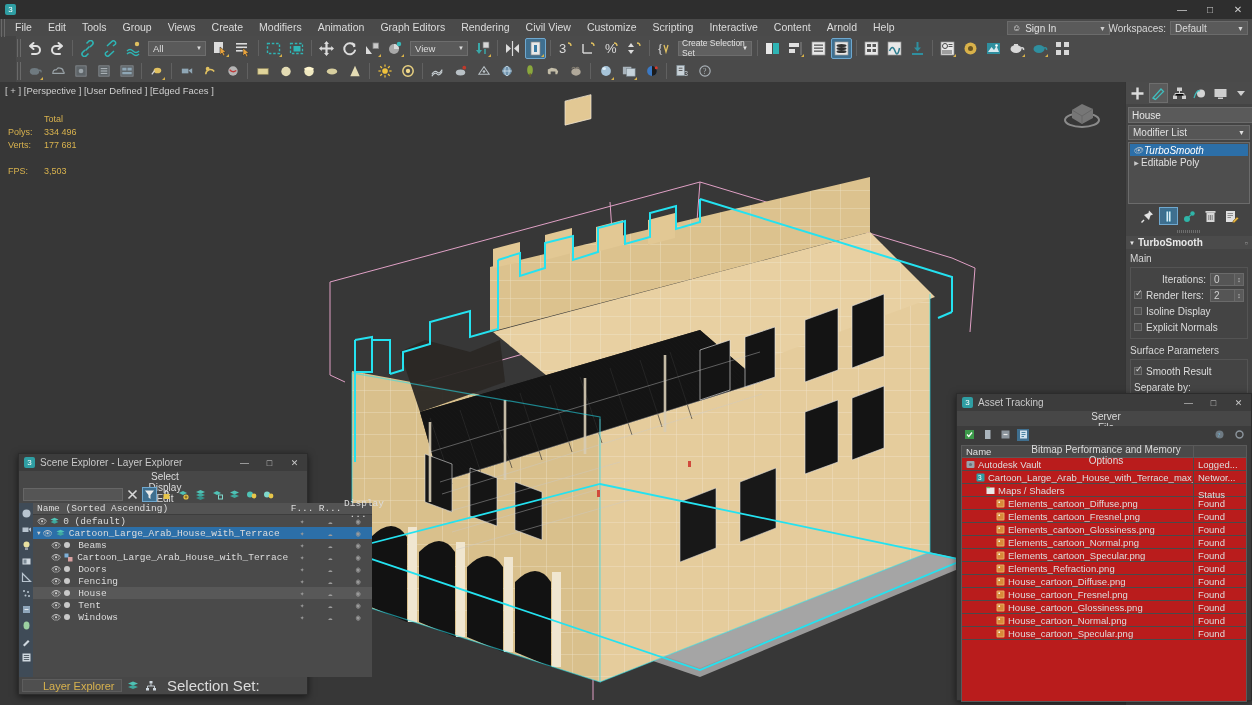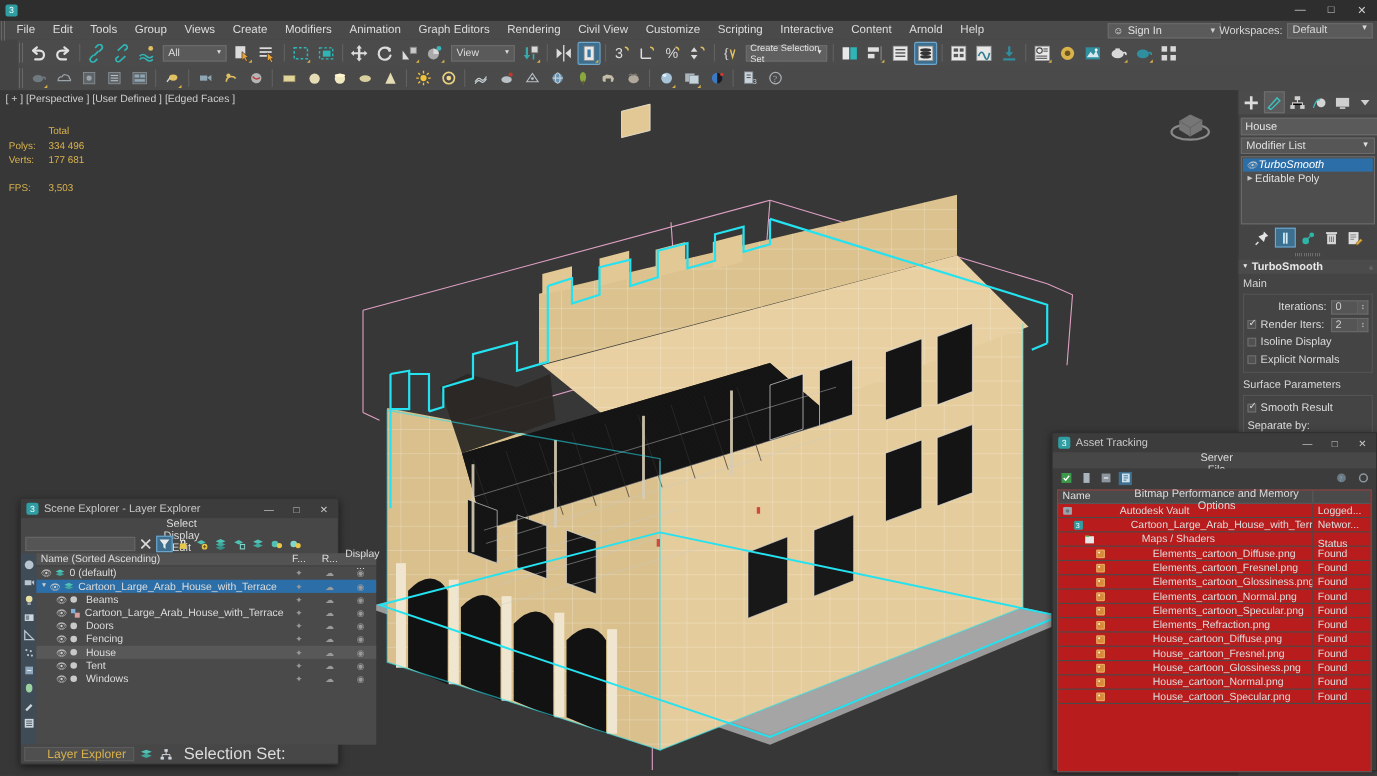--- a/index.html
+++ b/index.html
@@ -26,21 +26,21 @@
   
   .menubar { position:absolute; left:0; top:19px; width:1252px; height:17px; background:#4a4a4a;
              display:flex; align-items:center; }
   .menu-item { padding:0 8px; height:17px; line-height:17px; font-size:10.5px; color:#dcdcdc; cursor:default; }
   .signin { position:absolute; right:142px; top:21px; width:103px; height:14px; background:#5a5a5a;
             border:1px solid #6b6b6b; display:flex; align-items:center; font-size:10px; color:#e0e0e0; }
   .signin .ic { margin:0 4px 0 4px; font-size:9px; }
   .signin .cv { position:absolute; right:3px; font-size:7px; color:#cfcfcf; }
   .wsp { position:absolute; right:4px; top:21px; display:flex; align-items:center; font-size:10px; color:#d8d8d8; }
   .wsp-sel { width:78px; height:14px; background:#5a5a5a; border:1px solid #6b6b6b; margin-left:4px;
-             position:relative; display:flex; padding-left:4px; font-size:10px; }
+             position:relative; display:flex; align-items:center; padding-left:4px; font-size:10px; }
   .wsp-sel .cv { position:absolute; right:3px; font-size:7px; }
 
   
   .toolbar { position:absolute; left:16px; width:1252px; background:#4b4b4b; display:flex; align-items:center; }
   .toolbar.row1 { top:36px; height:24px; }
   .toolbar.row2 { top:60px; height:22px; background:#4a4a4a; }
   .tbtn { width:21px; height:21px; margin:0 1px; display:flex; align-items:center; justify-content:center;
           border:1px solid transparent; border-radius:2px; position:relative; }
   .tbtn.active { background:#3f6f8f; border-color:#6fa8cf; }
   .tbtn svg { display:block; }
@@ -121,21 +121,21 @@
 
   
   #scene-explorer { left:18px; top:453px; width:290px; height:242px; }
   .se-toolbar { height:17px; background:#474747; display:flex; align-items:center; padding-left:4px; gap:2px; }
   .se-search { width:100px; height:13px; background:#555; border:1px solid #666; }
   .se-btn { width:15px; height:15px; display:flex; align-items:center; justify-content:center; }
   .se-btn.on { background:#3f6f8f; border:1px solid #6fa8cf; }
   .se-body { position:absolute; left:0; top:49px; right:0; bottom:17px; background:#4a4a4a; display:flex; }
   .se-side { width:16px; background:#3f4b57; padding-top:3px; }
   .se-side div { width:14px; height:14px; margin:0 auto 2px auto; display:flex; align-items:center; justify-content:center; }
-  .se-list { flex:1; background:#4a4a4a; }
+  .se-list { flex:1; background:#4a4a4a;font-family:Liberation Mono, monospace; }
   .se-hdr { height:12px; background:#535353; display:flex; align-items:center; font-size:9.5px; color:#dcdcdc;
             border-bottom:1px solid #3d3d3d; }
   .se-hdr .c1 { flex:1; padding-left:4px; }
   .se-hdr .c2,.se-hdr .c3,.se-hdr .c4 { width:28px; text-align:center; }
   .se-row { height:12px; display:flex; align-items:center; font-size:9.5px; color:#dcdcdc; }
   .se-row.sel { background:#2c6fa8; }
   .se-row.hl { background:#585858; }
   .se-row .nm { flex:1; display:flex; align-items:center; overflow:hidden; white-space:nowrap; }
   .se-row .c2,.se-row .c3,.se-row .c4 { width:28px; text-align:center; font-size:8px; color:#9a9a9a; }
   .se-eye { font-size:8px; color:#cfcfcf; margin-right:3px; }
@@ -154,21 +154,21 @@
   .at-b { width:12px; height:12px; display:flex; align-items:center; justify-content:center; }
   .at-b.on { background:#3f6f8f; }
   .at-right { position:absolute; right:6px; display:flex; gap:8px; }
   .at-list { margin:2px 4px; background:#b91c1c; border:1px solid #5a5a5a; height:257px; overflow:hidden; }
   .at-hdr { height:12px; background:#4a4a4a; display:flex; font-size:9.5px; color:#e0e0e0;
             border-bottom:1px solid #5a5a5a; }
   .at-hdr .n { flex:1; padding-left:4px; line-height:12px; border-right:1px solid #5a5a5a; }
   .at-hdr .s { width:52px; padding-left:4px; line-height:12px;margin-top:43px; }
   .at-row { height:13px; display:flex; font-size:9.5px; color:#dedede; border-bottom:1px solid #4a4a4a; }
   .at-row .n { flex:1; display:flex; align-items:center; border-right:1px solid #4a4a4a; overflow:hidden;
-               white-space:nowrap;gap:40px; }
+               white-space:nowrap; }
   .at-row .s { width:52px; padding-left:4px; line-height:13px; color:#dedede; }
   .ficon { width:9px; height:9px; margin-right:3px; flex:none; }
   .at-scroll { margin:4px; height:12px; background:#e8e8e8; border:1px solid #5a5a5a; position:relative; }
   .at-thumb { position:absolute; left:4%; top:2px; width:62%; height:7px; background:#9a9a9a; }
   .at-status { margin:2px 4px; height:20px; background:#3f3f3f; border:1px solid #5a5a5a; }
 </style>
 </head>
 <body>
 
 <div id="app">

